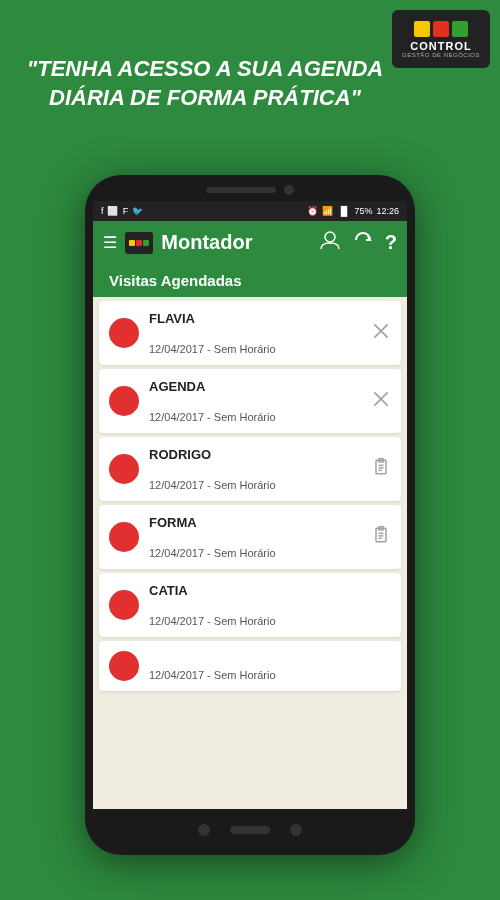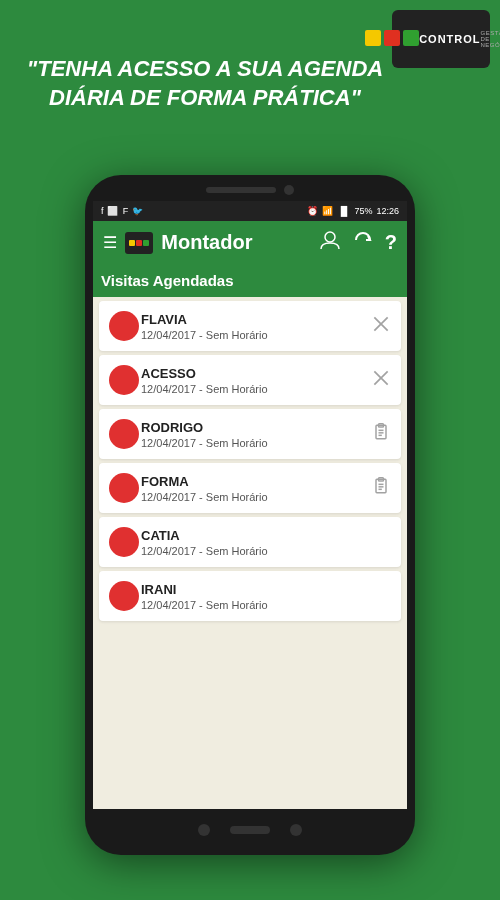--- a/index.html
+++ b/index.html
@@ -16,21 +16,21 @@
     
     .control-logo {
       position: absolute;
       top: 10px;
       right: 10px;
       width: 98px;
       height: 58px;
       background: #222;
       border-radius: 6px;
       display: flex;
-      flex-direction: row;
+      flex-direction: column;
       align-items: center;
       justify-content: center;
       padding: 4px;
     }
 
     .logo-squares {
       display: flex;
       gap: 3px;
       margin-bottom: 3px;
     }
@@ -203,40 +203,40 @@
     .header-icon {
       color: white;
       font-size: 18px;
       cursor: pointer;
     }
 
     
     .section-title {
       background: #2d8a3e;
       color: white;
-      padding: 8px 8px;
+      padding: 8px 16px;
       font-size: 15px;
       font-weight: bold;
     }
 
     
     .visit-list {
       flex: 1;
       background: #f0ede0;
       overflow-y: auto;
     }
 
     .visit-item {
       background: white;
       margin: 4px 6px;
       border-radius: 4px;
       padding: 10px 10px;
       display: flex;
       align-items: center;
-      gap: 2px;
+      gap: 10px;
       box-shadow: 0 1px 3px rgba(0,0,0,0.1);
     }
 
     .visit-dot {
       width: 30px;
       height: 30px;
       background: #e03030;
       border-radius: 50%;
       flex-shrink: 0;
     }
@@ -247,21 +247,21 @@
 
     .visit-name {
       font-size: 13px;
       font-weight: bold;
       color: #222;
     }
 
     .visit-date {
       font-size: 11px;
       color: #555;
-      margin-top: 2px;
+      margin-top: 17px;
     }
 
     
     .phone-bottom {
       width: 100%;
       height: 30px;
       display: flex;
       justify-content: center;
       align-items: center;
       gap: 20px;
@@ -375,21 +375,21 @@
           <svg class="wrench-icon" viewBox="0 0 24 24" fill="none" stroke="#666" stroke-width="2">
             <line x1="4" y1="20" x2="20" y2="4"></line>
             <line x1="4" y1="4" x2="20" y2="20"></line>
           </svg>
         </span>
       </div>
 
       <div class="visit-item">
         <div class="visit-dot"></div>
         <div class="visit-info">
-          <div class="visit-name">ACESSO</div>
+          <div class="visit-name">AGENDA</div>
           <div class="visit-date">12/04/2017 - Sem Horário</div>
         </div>
         <span>
           <svg class="wrench-icon" viewBox="0 0 24 24" fill="none" stroke="#666" stroke-width="2">
             <line x1="4" y1="20" x2="20" y2="4"></line>
             <line x1="4" y1="4" x2="20" y2="20"></line>
           </svg>
         </span>
       </div>
 
@@ -431,21 +431,20 @@
         <div class="visit-dot"></div>
         <div class="visit-info">
           <div class="visit-name">CATIA</div>
           <div class="visit-date">12/04/2017 - Sem Horário</div>
         </div>
       </div>
 
       <div class="visit-item">
         <div class="visit-dot"></div>
         <div class="visit-info">
-          <div class="visit-name">IRANI</div>
           <div class="visit-date">12/04/2017 - Sem Horário</div>
         </div>
       </div>
 
     </div>
   </div>
 
   <div class="phone-bottom">
     <div class="bottom-btn"></div>
     <div class="bottom-btn wide"></div>

